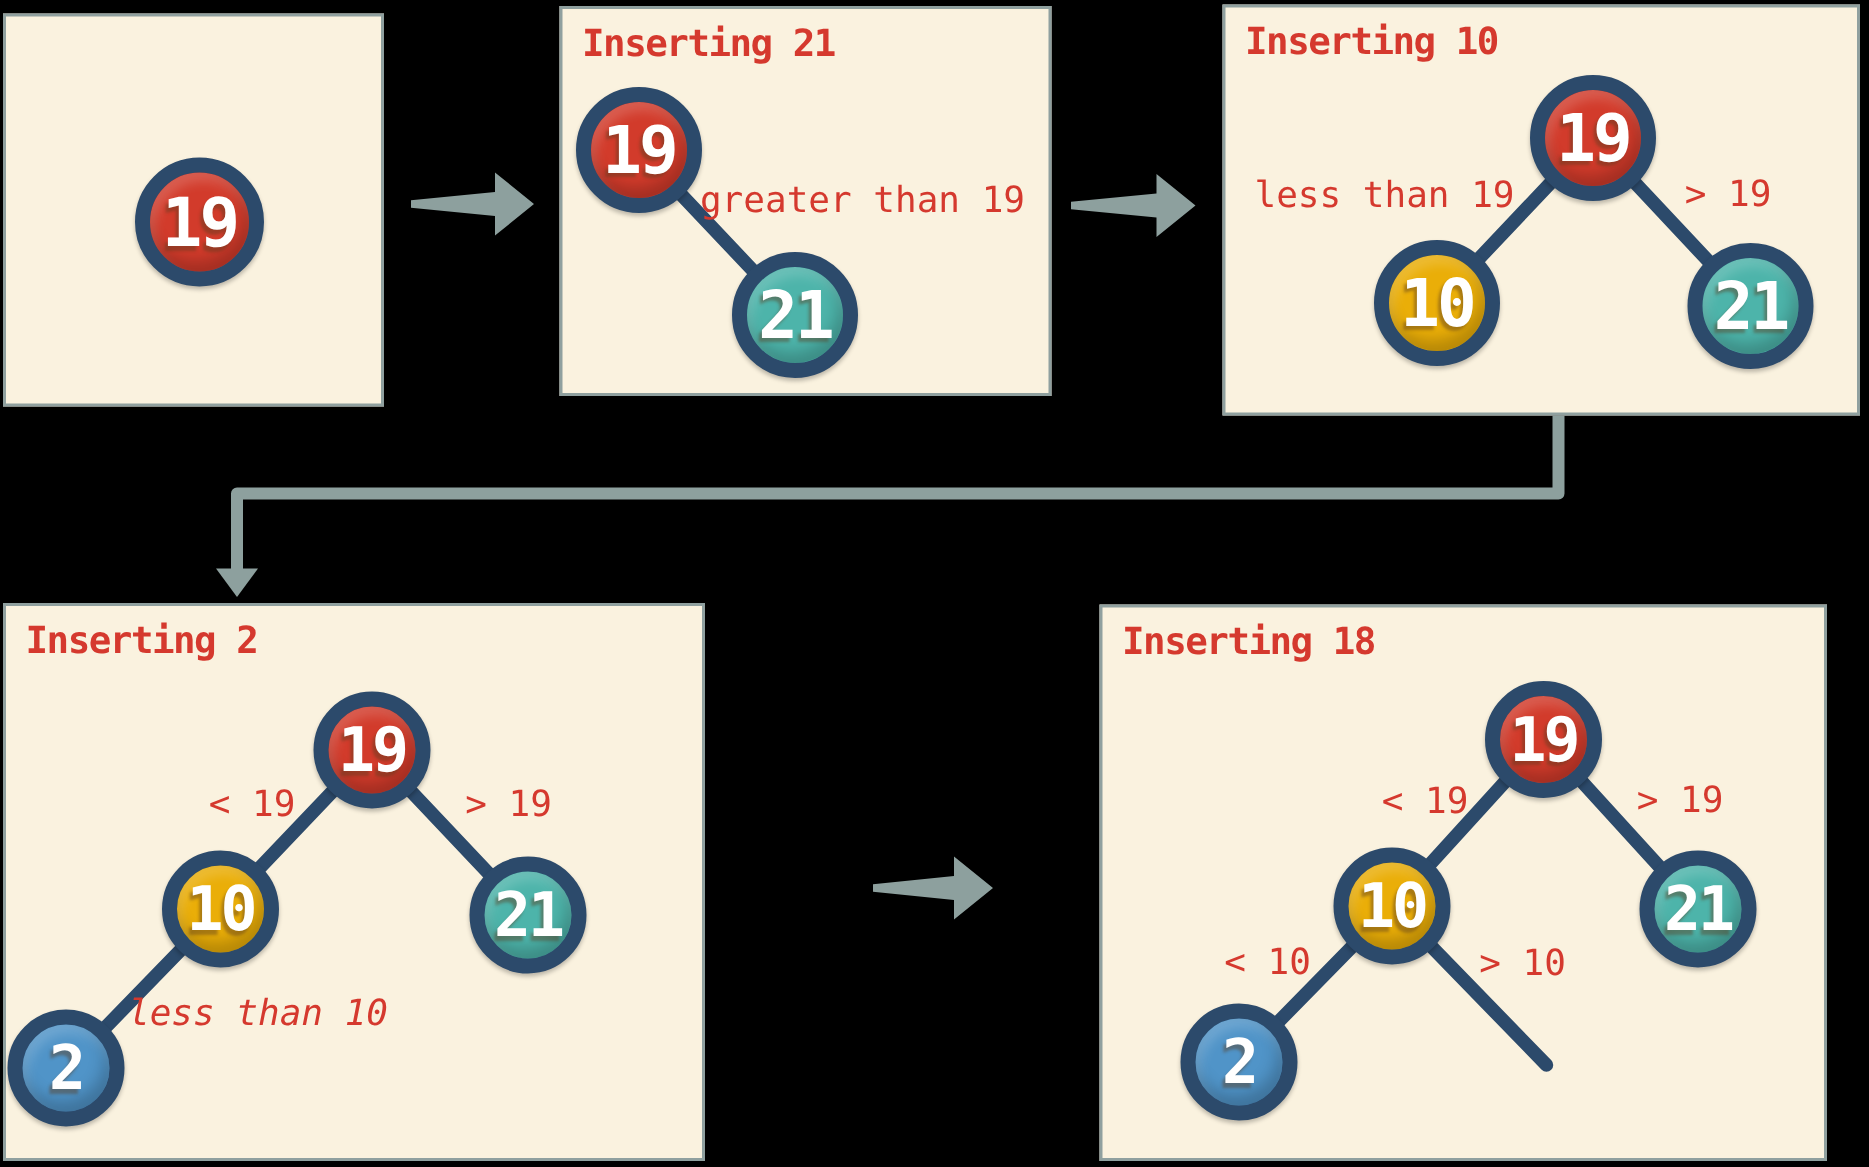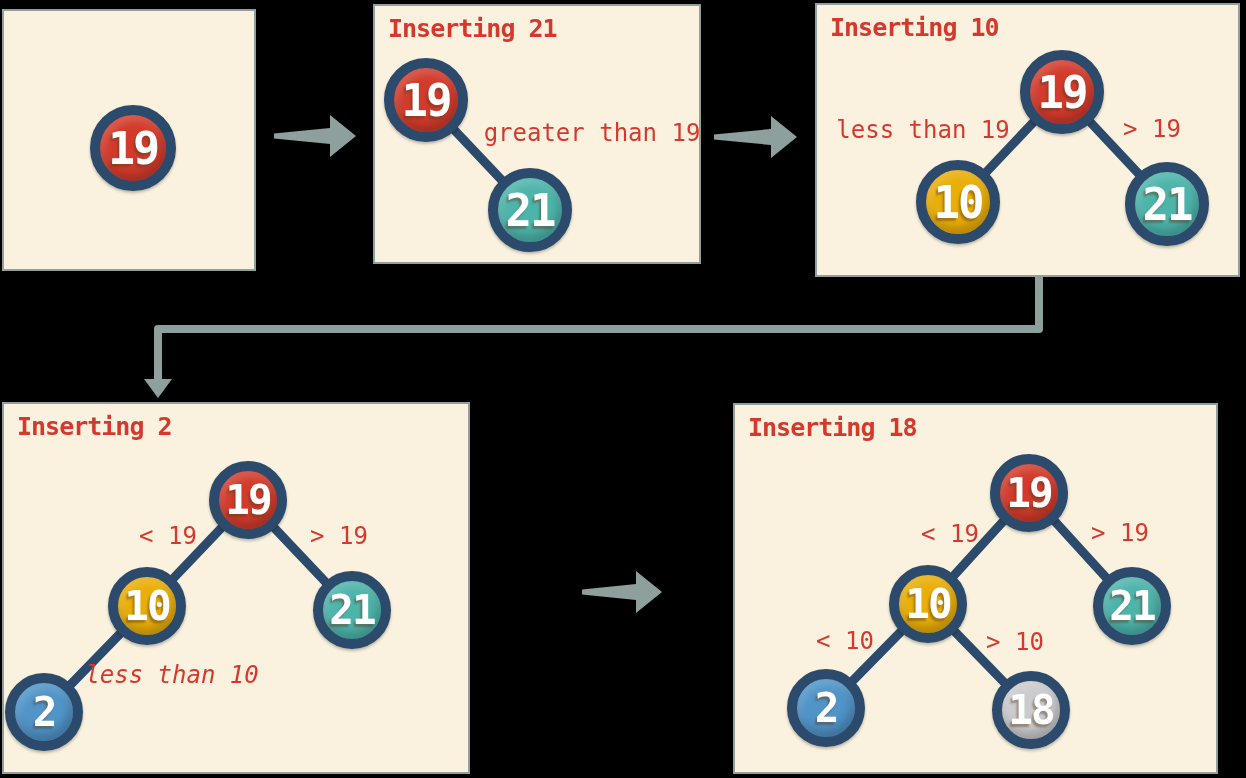--- a/index.html
+++ b/index.html
@@ -61,21 +61,21 @@
     </svg>
 <div class="panel" style="left: 2px; top: 9px; width: 254px; height: 262px;">
       <svg class="edges" width="254" height="262"></svg>
       <div class="node" style="height: 86px; width: 86px; left: 86px; top: 94px; background: rgb(210, 59, 43); font-size: 45px; color: rgb(255, 255, 255);">19</div>
     </div>
     <div class="panel" style="left: 373px; top: 4px; width: 328px; height: 260px; padding-left: 44px;">
       <div class="panel-title">Inserting 21</div>
       <svg class="edges" width="328" height="260">
         <line x1="51" y1="94" x2="155" y2="204" stroke="#2c4a6b" stroke-width="9" stroke-linecap="round"></line>
       </svg>
-      <div class="note" style="left: 217px; top: 127px; text-align: center;">greater than 19</div>
+      <div class="note" style="left: 200px; top: 127px; text-align: center;">greater than 19</div>
       <div class="node" style="height: 84px; width: 84px; left: 9px; top: 52px; background: rgb(210, 59, 43); font-size: 44px; color: rgb(255, 255, 255);">19</div>
       <div class="node" style="height: 84px; width: 84px; left: 113px; top: 162px; background: rgb(77, 180, 170); font-size: 44px; color: rgb(255, 255, 255);">21</div>
     </div>
     <div class="panel" style="left: 815px; top: 3px; width: 425px; height: 274px; text-align: right;">
       <div class="panel-title">Inserting 10</div>
       <svg class="edges" width="425" height="274">
         <line x1="245" y1="87" x2="141" y2="197" stroke="#2c4a6b" stroke-width="9" stroke-linecap="round"></line>
         <line x1="245" y1="87" x2="350" y2="199" stroke="#2c4a6b" stroke-width="9" stroke-linecap="round"></line>
       </svg>
       <div class="note" style="left: 106px; top: 125px;">less than 19</div>
@@ -108,15 +108,14 @@
         <line x1="193" y1="199" x2="296" y2="305" stroke="#2c4a6b" stroke-width="9" stroke-linecap="round"></line>
       </svg>
       <div class="note" style="left: 215px; top: 129px;">&lt; 19</div>
       <div class="note" style="left: 385px; top: 128px;">&gt; 19</div>
       <div class="note" style="left: 110px; top: 236px;">&lt; 10</div>
       <div class="note" style="left: 280px; top: 237px;">&gt; 10</div>
       <div class="node" style="height: 78px; width: 78px; left: 255px; top: 49px; background: rgb(210, 59, 43); font-size: 41px; color: rgb(255, 255, 255);">19</div>
       <div class="node" style="height: 78px; width: 78px; left: 154px; top: 160px; background: rgb(234, 174, 8); font-size: 41px; color: rgb(255, 255, 255);">10</div>
       <div class="node" style="height: 78px; width: 78px; left: 358px; top: 162px; background: rgb(77, 180, 170); font-size: 41px; color: rgb(255, 255, 255);">21</div>
       <div class="node" style="height: 78px; width: 78px; left: 52px; top: 264px; background: rgb(80, 148, 200); font-size: 41px; color: rgb(255, 255, 255);">2</div>
-      <div class="node" style="height: 78px; width: 78px; left: 257px; top: 266px; background: rgb(203, 203, 205); font-size: 41px; color: rgb(255, 255, 255);">18</div>
     </div>
   </div>
 
 </body></html>

